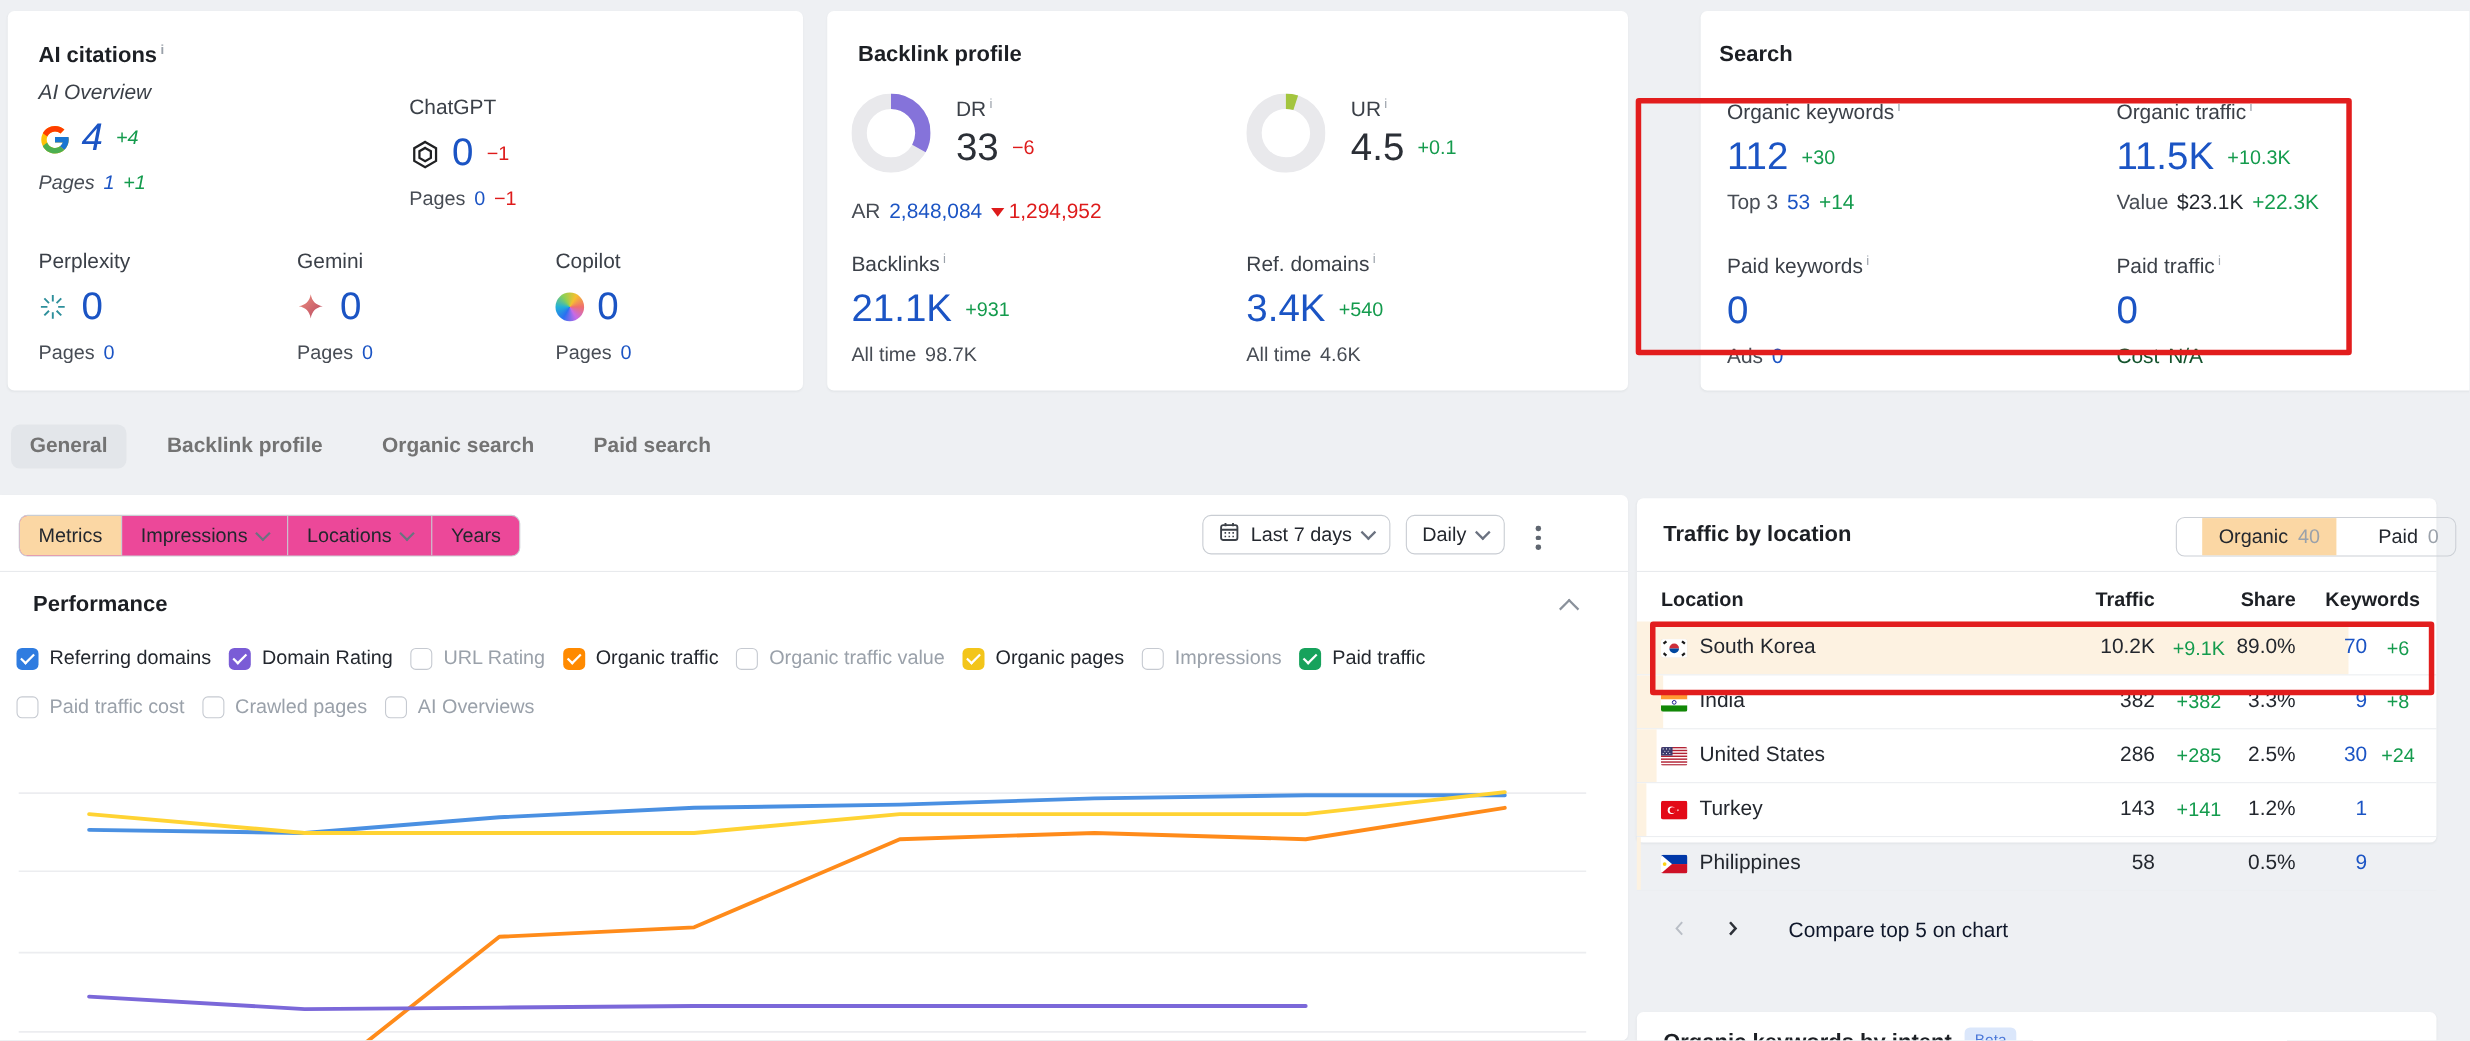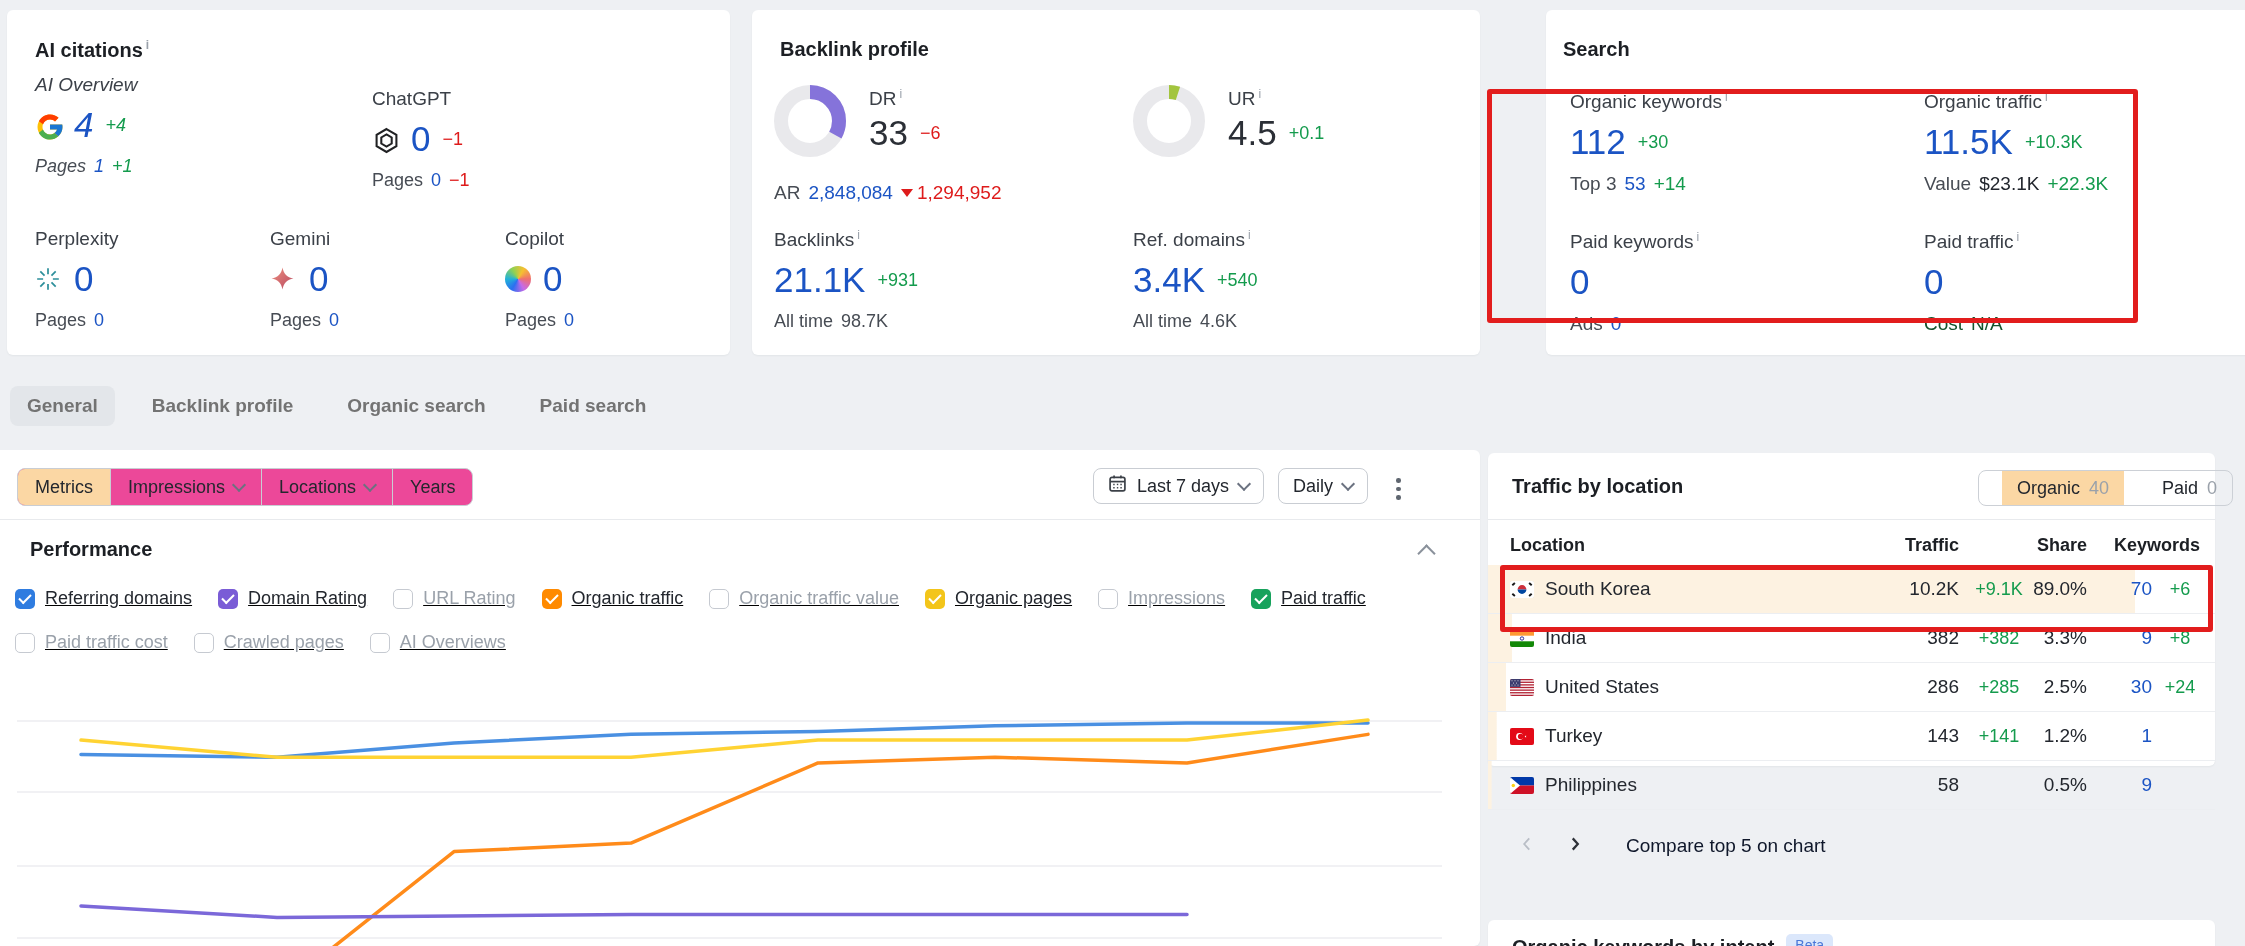--- a/index.html
+++ b/index.html
@@ -33,21 +33,21 @@
   .seg{display:flex;align-items:center;gap:9px;padding:0 17px;font-size:18px;color:#23272e;border-right:1px solid #c9cdd3;}
   .seg:last-child{border-right:none;}
   .seg.active{background:#fbd7a4;}
   .caret{width:8px;height:8px;border-right:2px solid #6b7280;border-bottom:2px solid #6b7280;transform:rotate(45deg);margin-top:-4px;}
   .btn{position:absolute;display:flex;align-items:center;gap:10px;border:1px solid #c9cdd3;border-radius:8px;background:#fff;height:36px;padding:0 14px;font-size:18px;color:#23272e;box-sizing:border-box;}
   .kebab{position:absolute;display:flex;flex-direction:column;gap:4px;padding:6px;}
   .kebab i{width:4.5px;height:4.5px;border-radius:50%;background:#5f6670;}
   .divider{position:absolute;left:0;right:0;height:1px;background:#e8eaed;}
   .chevron-up{width:11px;height:11px;border-right:2px solid #8a919b;border-bottom:2px solid #8a919b;transform:rotate(-135deg);position:absolute;}
   
-  .cb-row{position:absolute;display:flex;gap:26px;align-items:center;text-decoration:underline;}
+  .cb-row{position:absolute;display:flex;gap:16px;align-items:center;}
   .perf-cb{display:flex;align-items:center;gap:10px;cursor:pointer;}
   .cbx{width:20px;height:20px;border-radius:5px;border:1.5px solid #c6cad1;background:#fff;box-sizing:border-box;}
   .cbx.on{border:none;}
   .cbx.on::after{content:'';display:block;width:10px;height:5px;border-left:2.4px solid #fff;border-bottom:2.4px solid #fff;transform:rotate(-45deg);margin:5px auto 0;}
   .cb-label{font-size:18px;color:#23272e;}
   .cb-label.off{color:#9aa1aa;}
   
   .tt-row{display:grid;grid-template-columns:1fr 110px 70px 58px 65px 48px;align-items:center;height:48px;padding:0 15px 0 22px;font-size:19px;color:#23272e;background-repeat:no-repeat;}
   .tt-head{display:grid;grid-template-columns:1fr 110px 70px 58px 113px;align-items:center;height:40px;padding:0 15px 0 22px;font-size:18px;font-weight:700;color:#1c1f24;}
   .tt-sep{height:1px;background:#eceef1;margin:0;}

